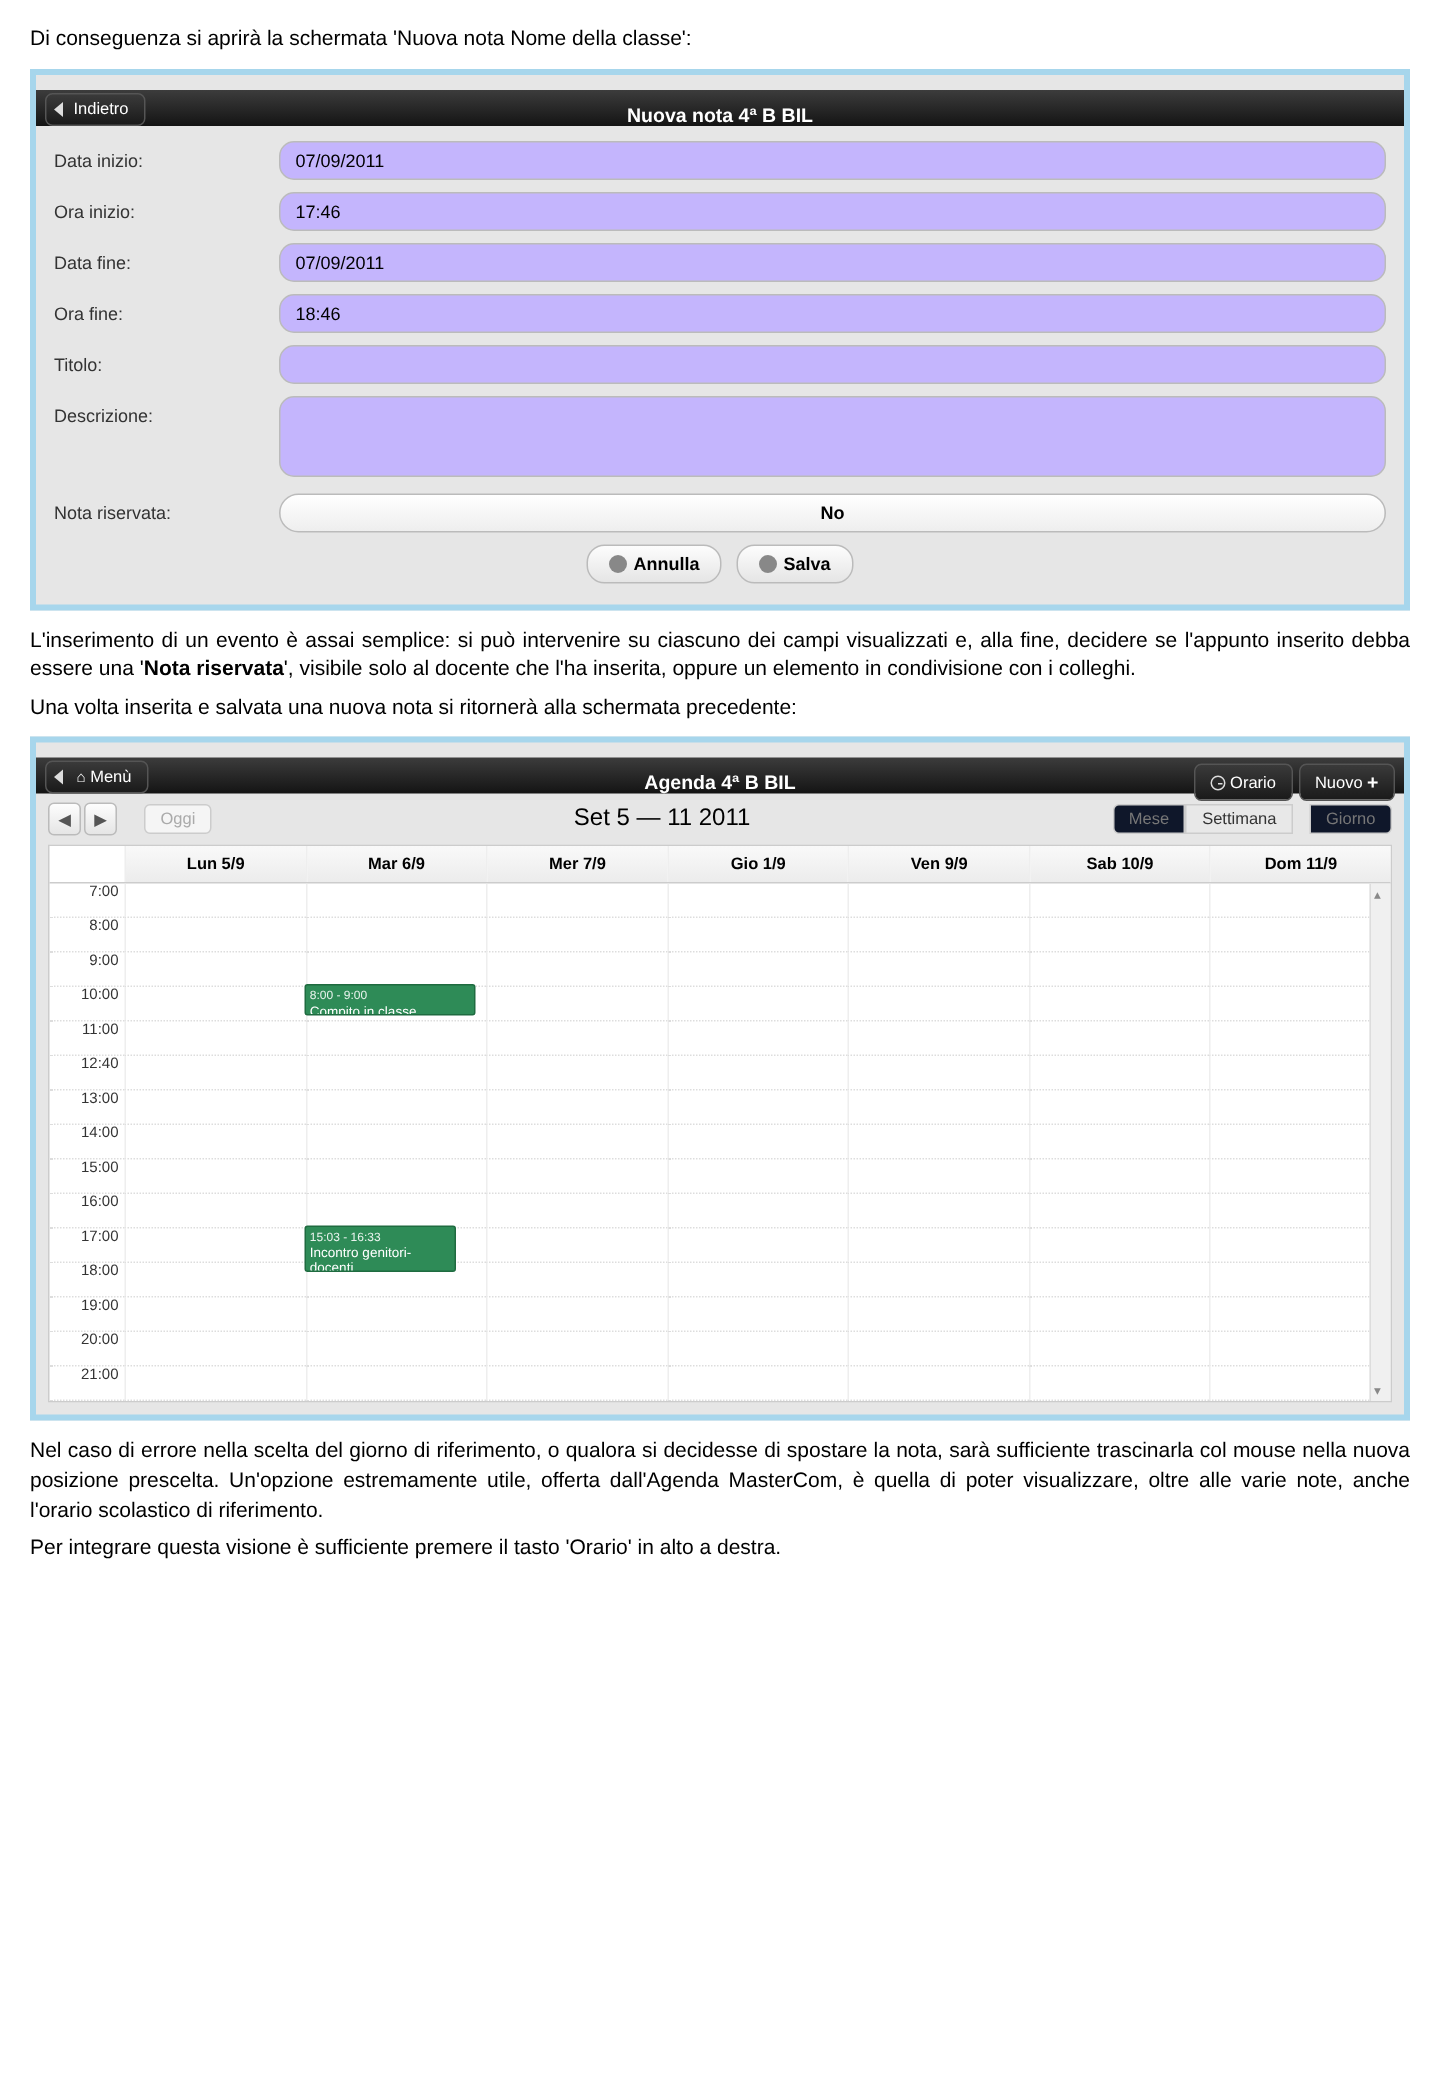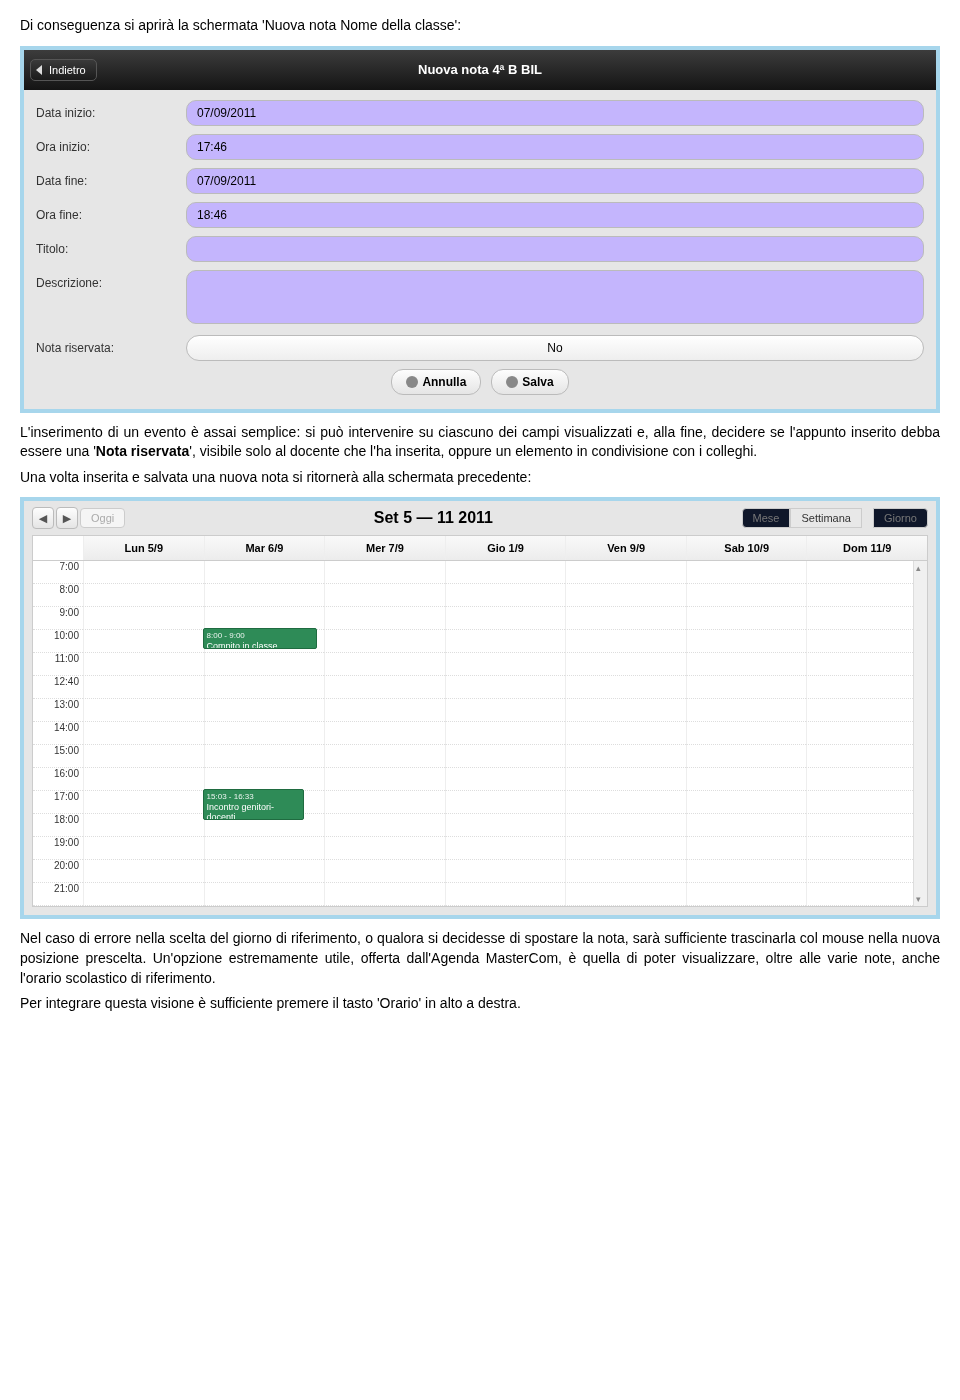--- a/index.html
+++ b/index.html
@@ -1,40 +1,40 @@
 <!DOCTYPE html>
 <html><head>
 <meta charset="utf-8">
 <style>
   * { box-sizing: border-box; margin: 0; padding: 0; }
   body { font-family: Arial, Helvetica, sans-serif; font-size: 14px; background: #fff; color: #000; width: 960px; margin: 0 auto; padding: 10px 20px; }
   .body-text { line-height: 1.4; margin: 6px 0; text-align: justify; }
   .body-text b { font-weight: bold; }
   .window { border: 4px solid #a7d6ec; background: #e6e6e6; margin: 10px 0; }
-  .titlebar { background: linear-gradient(#3c3c3c, #141414); color: #fff; display: flex; align-items: center; height: 40px; position: relative; }
+  .titlebar { background: linear-gradient(#3c3c3c, #141414); color: #fff; display: flex; align-items: flex-end; height: 24px; position: relative; margin-top: 10px; }
   .titlebar .back-btn { background: linear-gradient(#3a3a3a,#1a1a1a); border: 1px solid #555; border-radius: 5px; color: #fff; font-size: 11px; padding: 4px 10px 4px 18px; margin-left: 6px; position: relative; cursor: pointer; }
   .titlebar .back-btn::before { content:""; position:absolute; left:5px; top:50%; transform:translateY(-50%); border-right:6px solid #ddd; border-top:5px solid transparent; border-bottom:5px solid transparent; }
   .titlebar .center-title { position:absolute; left:0; right:0; text-align:center; font-weight:bold; font-size:13px; pointer-events:none; }
   .titlebar .right-btns { position:absolute; right:6px; top:4px; display:flex; gap:4px; }
   .mini-btn { background:linear-gradient(#3a3a3a,#1a1a1a); border:1px solid #555; border-radius:5px; color:#fff; font-size:11px; padding:4px 10px; cursor:pointer; display:flex; align-items:center; gap:3px; }
   .form-area { padding: 10px 12px 14px 12px; }
   .form-row { display:flex; align-items:flex-start; margin-bottom: 8px; font-size:12px; }
   .form-row label { width:150px; color:#333; padding-top:6px; }
   .form-row .fld { flex:1; }
   .fld input[type="text"], .fld textarea { width:100%; border:1px solid #bbb; border-radius:10px; padding:5px 10px; font-size:12px; background:#c4b5fd; }
   .fld textarea { height:54px; resize:none; }
-  .toggle { width:100%; height:26px; border:1px solid #bbb; border-radius:13px; background:linear-gradient(#fff,#eee); display:flex; align-items:center; justify-content:center; font-size:12px; font-weight:normal; cursor:pointer; }
+  .toggle { width:100%; height:26px; border:1px solid #bbb; border-radius:13px; background:linear-gradient(#fff,#eee); display:flex; align-items:center; justify-content:center; font-size:12px; font-weight:bold; cursor:pointer; }
   .btn-row { text-align:center; margin-top:8px; }
   .pill-btn { display:inline-flex; align-items:center; gap:4px; background:linear-gradient(#fdfdfd,#e5e5e5); border:1px solid #bbb; border-radius:12px; padding:5px 14px; font-size:12px; font-weight:bold; margin:0 3px; cursor:pointer; }
   .pill-btn .ico { width:12px;height:12px;border-radius:50%;background:#888;display:inline-block;position:relative;}
   
   .below-title { display:flex; align-items:center; background:#e6e6e6; padding:6px 8px; }
   .nav-btn { width:22px; height:22px; border:1px solid #bbb; background:linear-gradient(#fdfdfd,#e5e5e5); border-radius:4px; display:inline-flex; align-items:center; justify-content:center; font-size:11px; color:#555; margin-right:2px; cursor:pointer;}
-  .oggi { border:1px solid #ccc; border-radius:4px; padding:3px 10px; font-size:11px; color:#aaa; background:#f5f5f5; margin-left:0; cursor:pointer;}
-  .week-title { flex:1; text-align:center; font-weight:bold; font-size:16px; }
+  .oggi { border:1px solid #ccc; border-radius:4px; padding:3px 10px; font-size:11px; color:#aaa; background:#f5f5f5; margin-left:16px; cursor:pointer;}
+  .week-title { flex:1; text-align:center; font-weight:normal; font-size:16px; }
   .view-tabs { display:flex; gap:0; }
   .view-tabs span { border:1px solid #ccc; padding:3px 10px; font-size:11px; color:#777; background:#0f172a; cursor:pointer;}
   .view-tabs span:first-child{border-radius:4px 0 0 4px;}
   .view-tabs span:last-child{border-radius:0 4px 4px 0;margin-left:11px;}
   .view-tabs span.active{background:#e8e8e8; color:#333;}
   .cal-wrap { background:#fff; border:1px solid #ccc; margin:0 8px 8px 8px; position:relative; }
   .cal-head { display:flex; border-bottom:1px solid #ccc; }
   .cal-head .timecol { width:50px; }
   .cal-head .daycol { flex:1; text-align:center; font-size:11px; font-weight:bold; padding:6px 0; border-left:1px solid #eee; background:linear-gradient(#f9f9f9,#ececec); }
   .cal-body { height:345px; overflow:hidden; position:relative;}
@@ -104,20 +104,34 @@
     </div>
   </div>
 </div>
 
 <p class="body-text">
   <span>L'inserimento di un evento è assai semplice: si può intervenire su ciascuno dei campi visualizzati e, alla fine, decidere se l'appunto inserito debba essere una '</span><b>Nota riservata</b><span>', visibile solo al docente che l'ha inserita, oppure un elemento in condivisione con i colleghi.</span>
 </p>
 <p class="body-text">Una volta inserita e salvata una nuova nota si ritornerà alla schermata precedente:</p>
 
 <div class="window">
+  <div class="titlebar">
+    <div class="back-btn" style="padding-left:20px"><span class="home-ico">⌂</span> <span>Menù</span></div>
+    <div class="center-title">Agenda 4ª B BIL</div>
+    <div class="right-btns">
+      <div class="mini-btn">
+          <span class="clock-ico"></span>
+          <span>Orario</span>
+        </div>
+      <div class="mini-btn">
+          <span>Nuovo</span>
+          <span class="plus">+</span>
+        </div>
+    </div>
+  </div>
   <div class="below-title">
     <div class="nav-btn">◀</div>
     <div class="nav-btn">▶</div>
     <div class="oggi">Oggi</div>
     <div class="week-title">Set 5 — 11 2011</div>
     <div class="view-tabs">
       <span>Mese</span>
       <span class="active">Settimana</span>
       <span>Giorno</span>
     </div>

